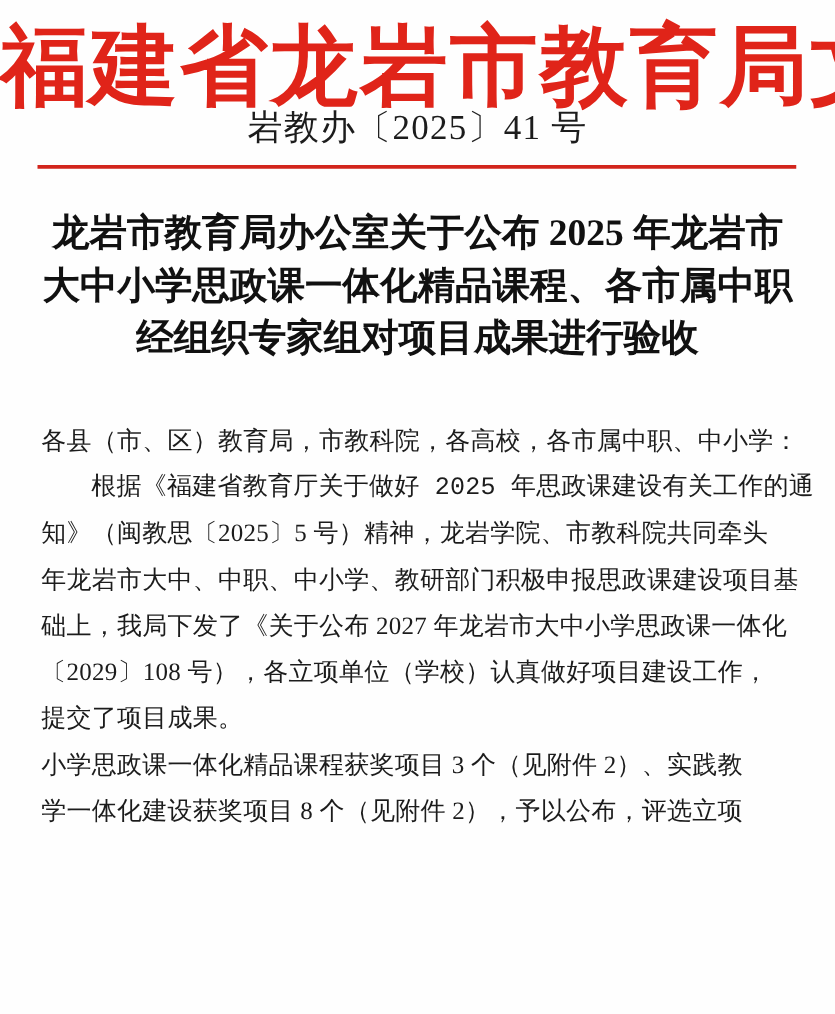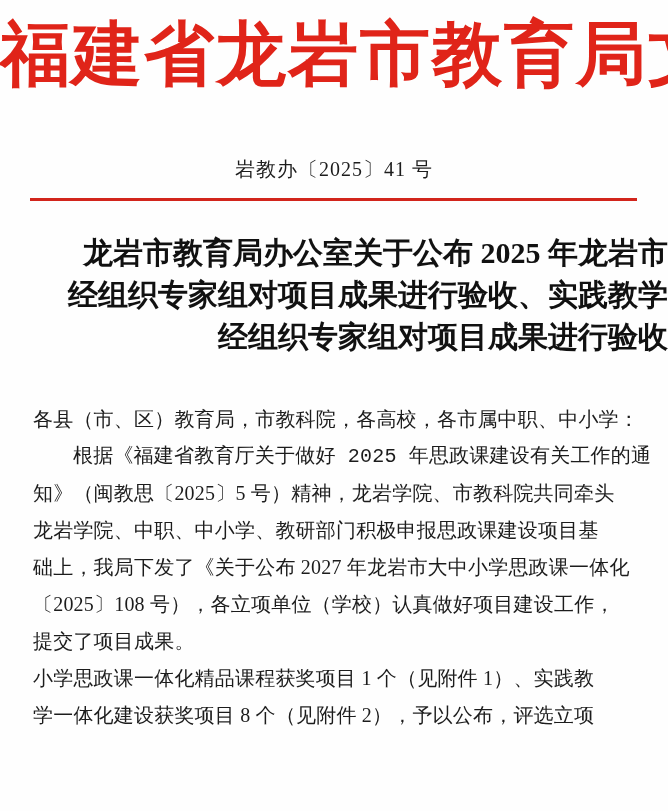--- a/index.html
+++ b/index.html
@@ -20,43 +20,41 @@
     padding-top: 18px;
     text-align: center;
     font-size: 70px;
     line-height: 1.05;
     font-weight: bold;
     letter-spacing: 2px;
     color: var(--header-red, #e02419);
     white-space: nowrap;
   }
   .doc-number {
-    margin-top: 66px;
     text-align: center;
-    font-size: 20px;
+    font-size: 28px;
     line-height: 22px;
     letter-spacing: 1px;
     color: var(--text-black, #1c1c1c);
   }
   .red-rule {
     margin: 18px 31px 0 30px;
     height: 3px;
     background: var(--rule-red, #d2251c);
   }
   .notice-title {
     margin-top: 31px;
     text-align: center;
     font-weight: bold;
     font-size: 30px;
     line-height: 42px;
     color: #111111;
   }
   .notice-title .title-line {
     white-space: nowrap;
-    text-align: right;
   }
   .body-text {
     margin: 43px 31px 14px 33px;
     font-size: 20px;
     line-height: 37px;
     letter-spacing: 0.2px;
     color: var(--text-black, #1c1c1c);
   }
   .body-line {
     white-space: nowrap;
@@ -72,29 +70,29 @@
 <div class="page">
 
   <div class="banner">福建省龙岩市教育局文件</div>
 
   <div class="doc-number">岩教办〔2025〕41 号</div>
 
   <div class="red-rule"></div>
 
   <div class="notice-title">
       <div class="title-line">龙岩市教育局办公室关于公布 2025 年龙岩市</div>
-      <div class="title-line">经组织专家组对项目成果进行验收、实践教学</div>
+      <div class="title-line">大中小学思政课一体化精品课程、各市属中职</div>
       <div class="title-line">经组织专家组对项目成果进行验收</div>
     </div>
 
   <div class="body-text">
       <div class="body-line">各县（市、区）教育局，市教科院，各高校，各市属中职、中小学：</div>
       <div class="body-line indent">根据《福建省教育厅关于做好 2025 年思政课建设有关工作的通</div>
       <div class="body-line">知》（闽教思〔2025〕5 号）精神，龙岩学院、市教科院共同牵头</div>
-      <div class="body-line">龙岩学院、中职、中小学、教研部门积极申报思政课建设项目基</div>
+      <div class="body-line">年龙岩市大中、中职、中小学、教研部门积极申报思政课建设项目基</div>
       <div class="body-line">础上，我局下发了《关于公布 2027 年龙岩市大中小学思政课一体化</div>
-      <div class="body-line">〔2025〕108 号），各立项单位（学校）认真做好项目建设工作，</div>
+      <div class="body-line">〔2029〕108 号），各立项单位（学校）认真做好项目建设工作，</div>
       <div class="body-line">提交了项目成果。</div>
-      <div class="body-line">小学思政课一体化精品课程获奖项目 1 个（见附件 1）、实践教</div>
+      <div class="body-line">小学思政课一体化精品课程获奖项目 3 个（见附件 2）、实践教</div>
       <div class="body-line">学一体化建设获奖项目 8 个（见附件 2），予以公布，评选立项</div>
     </div>
 
 </div>
 
 </body></html>

